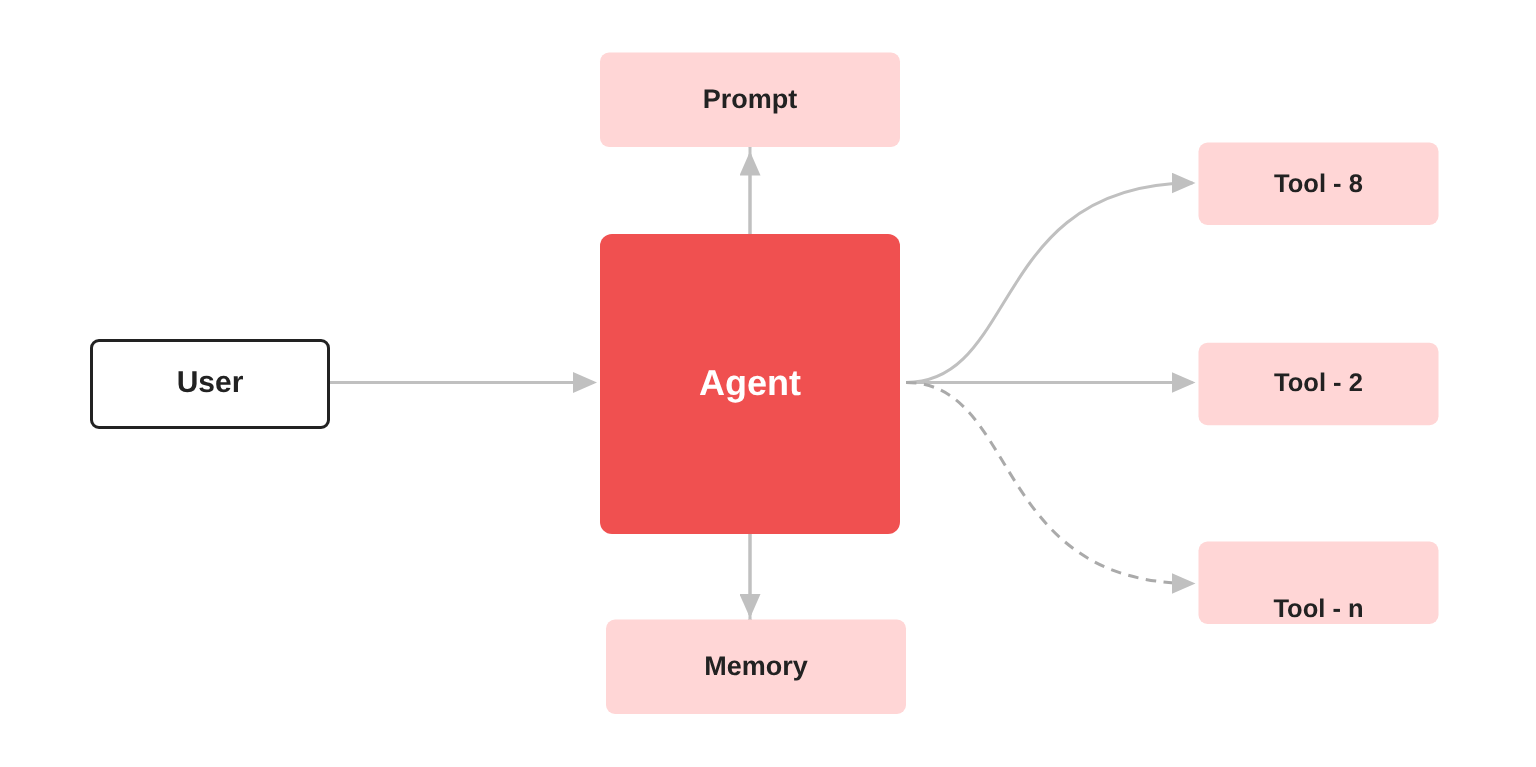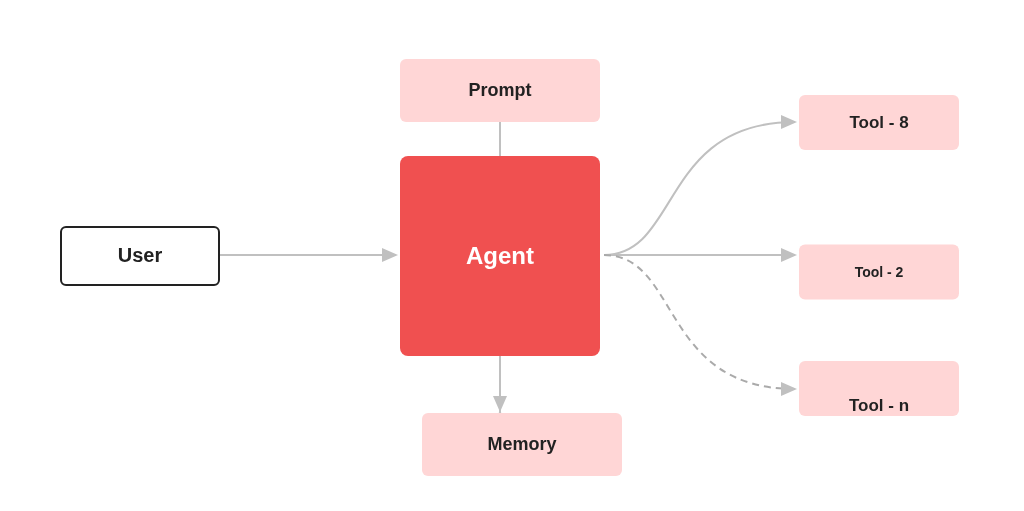--- a/index.html
+++ b/index.html
@@ -58,50 +58,48 @@
       border-radius: 8px;
     }
     .node-prompt {
       width: 200px;
       height: 63px;
       background: #ffd6d6;
       color: #222;
       left: 400px;
       top: 35px;
       font-size: 18px;
-      margin-top: 24px;
     }
     .node-memory {
       width: 200px;
       height: 63px;
       background: #ffd6d6;
       color: #222;
-      left: 422px;
+      left: 404px;
       bottom: 35px;
       font-size: 18px;
     }
     .node-tool1 {
       width: 160px;
       height: 55px;
       background: #ffd6d6;
       color: #222;
       right: 65px;
       top: 95px;
       font-size: 17px;
     }
     .node-tool2 {
       width: 160px;
       height: 55px;
       background: #ffd6d6;
       color: #222;
       right: 65px;
       top: 50%;
       transform: translateY(-50%);
-      font-size: 14px;
-      margin-top: 16px;
+      font-size: 17px;
     }
     .node-tooln {
       width: 160px;
       height: 55px;
       background: #ffd6d6;
       color: #222;
       right: 65px;
       bottom: 95px;
       font-size: 17px;
       align-items: flex-end;

